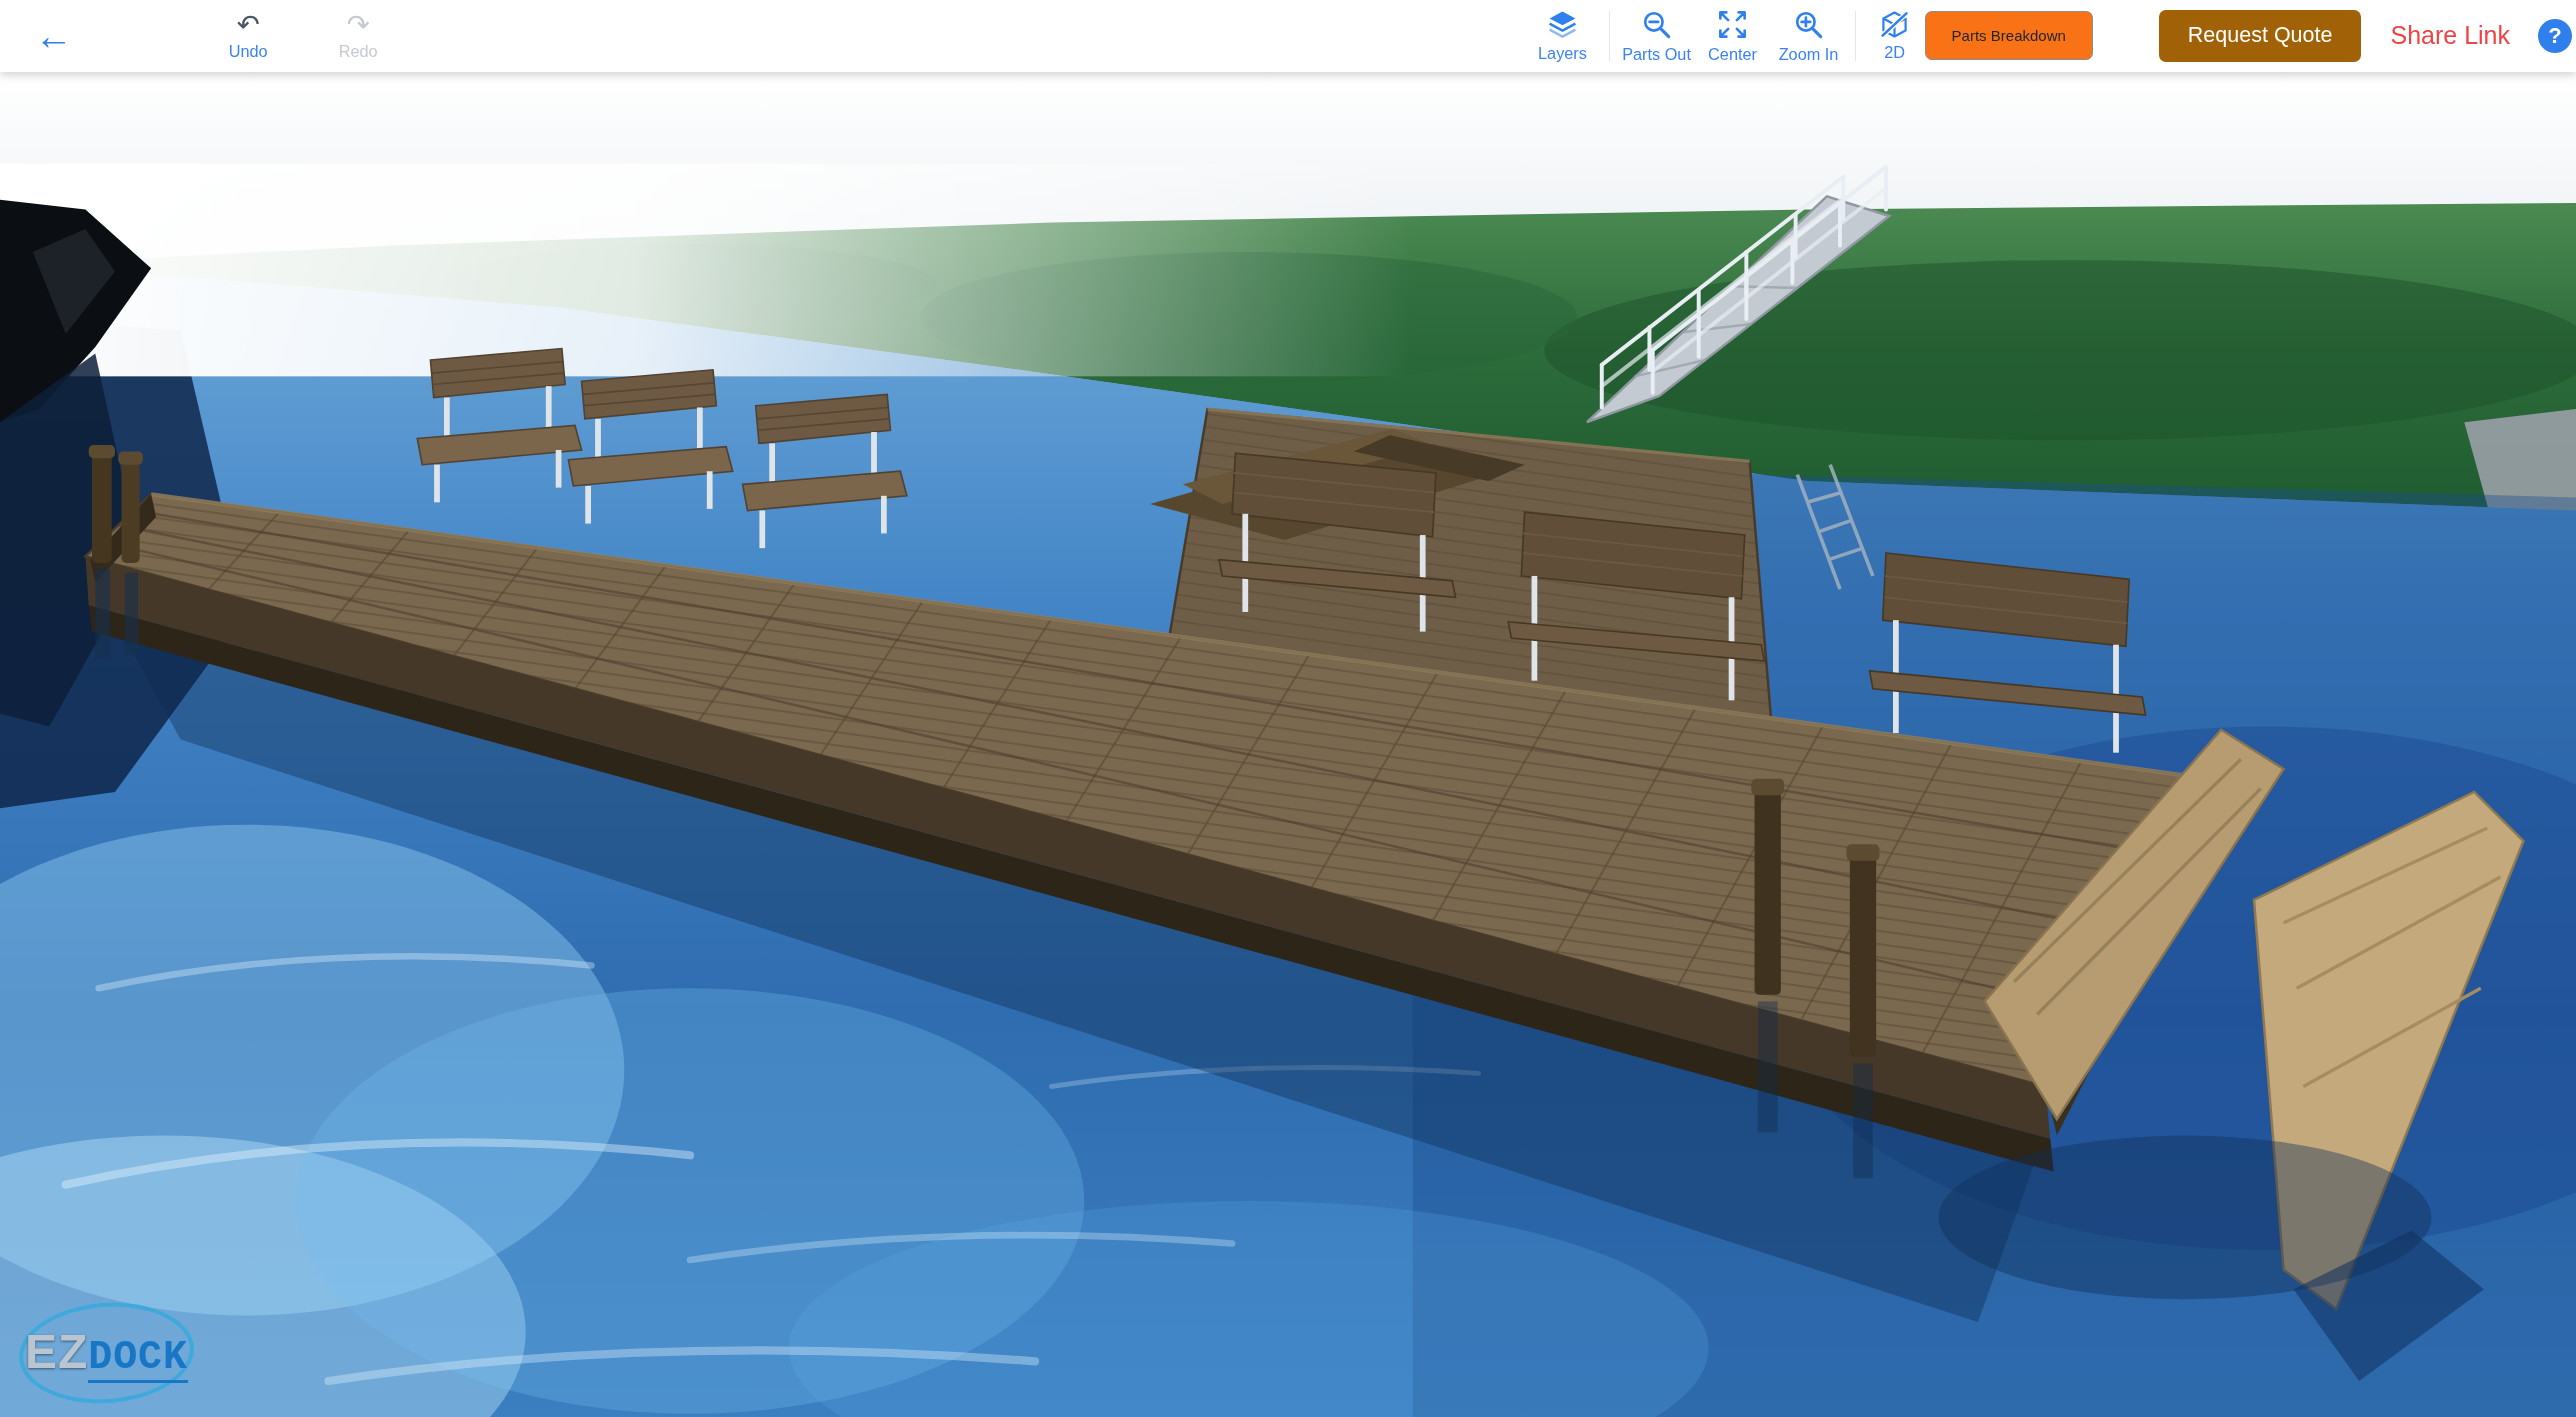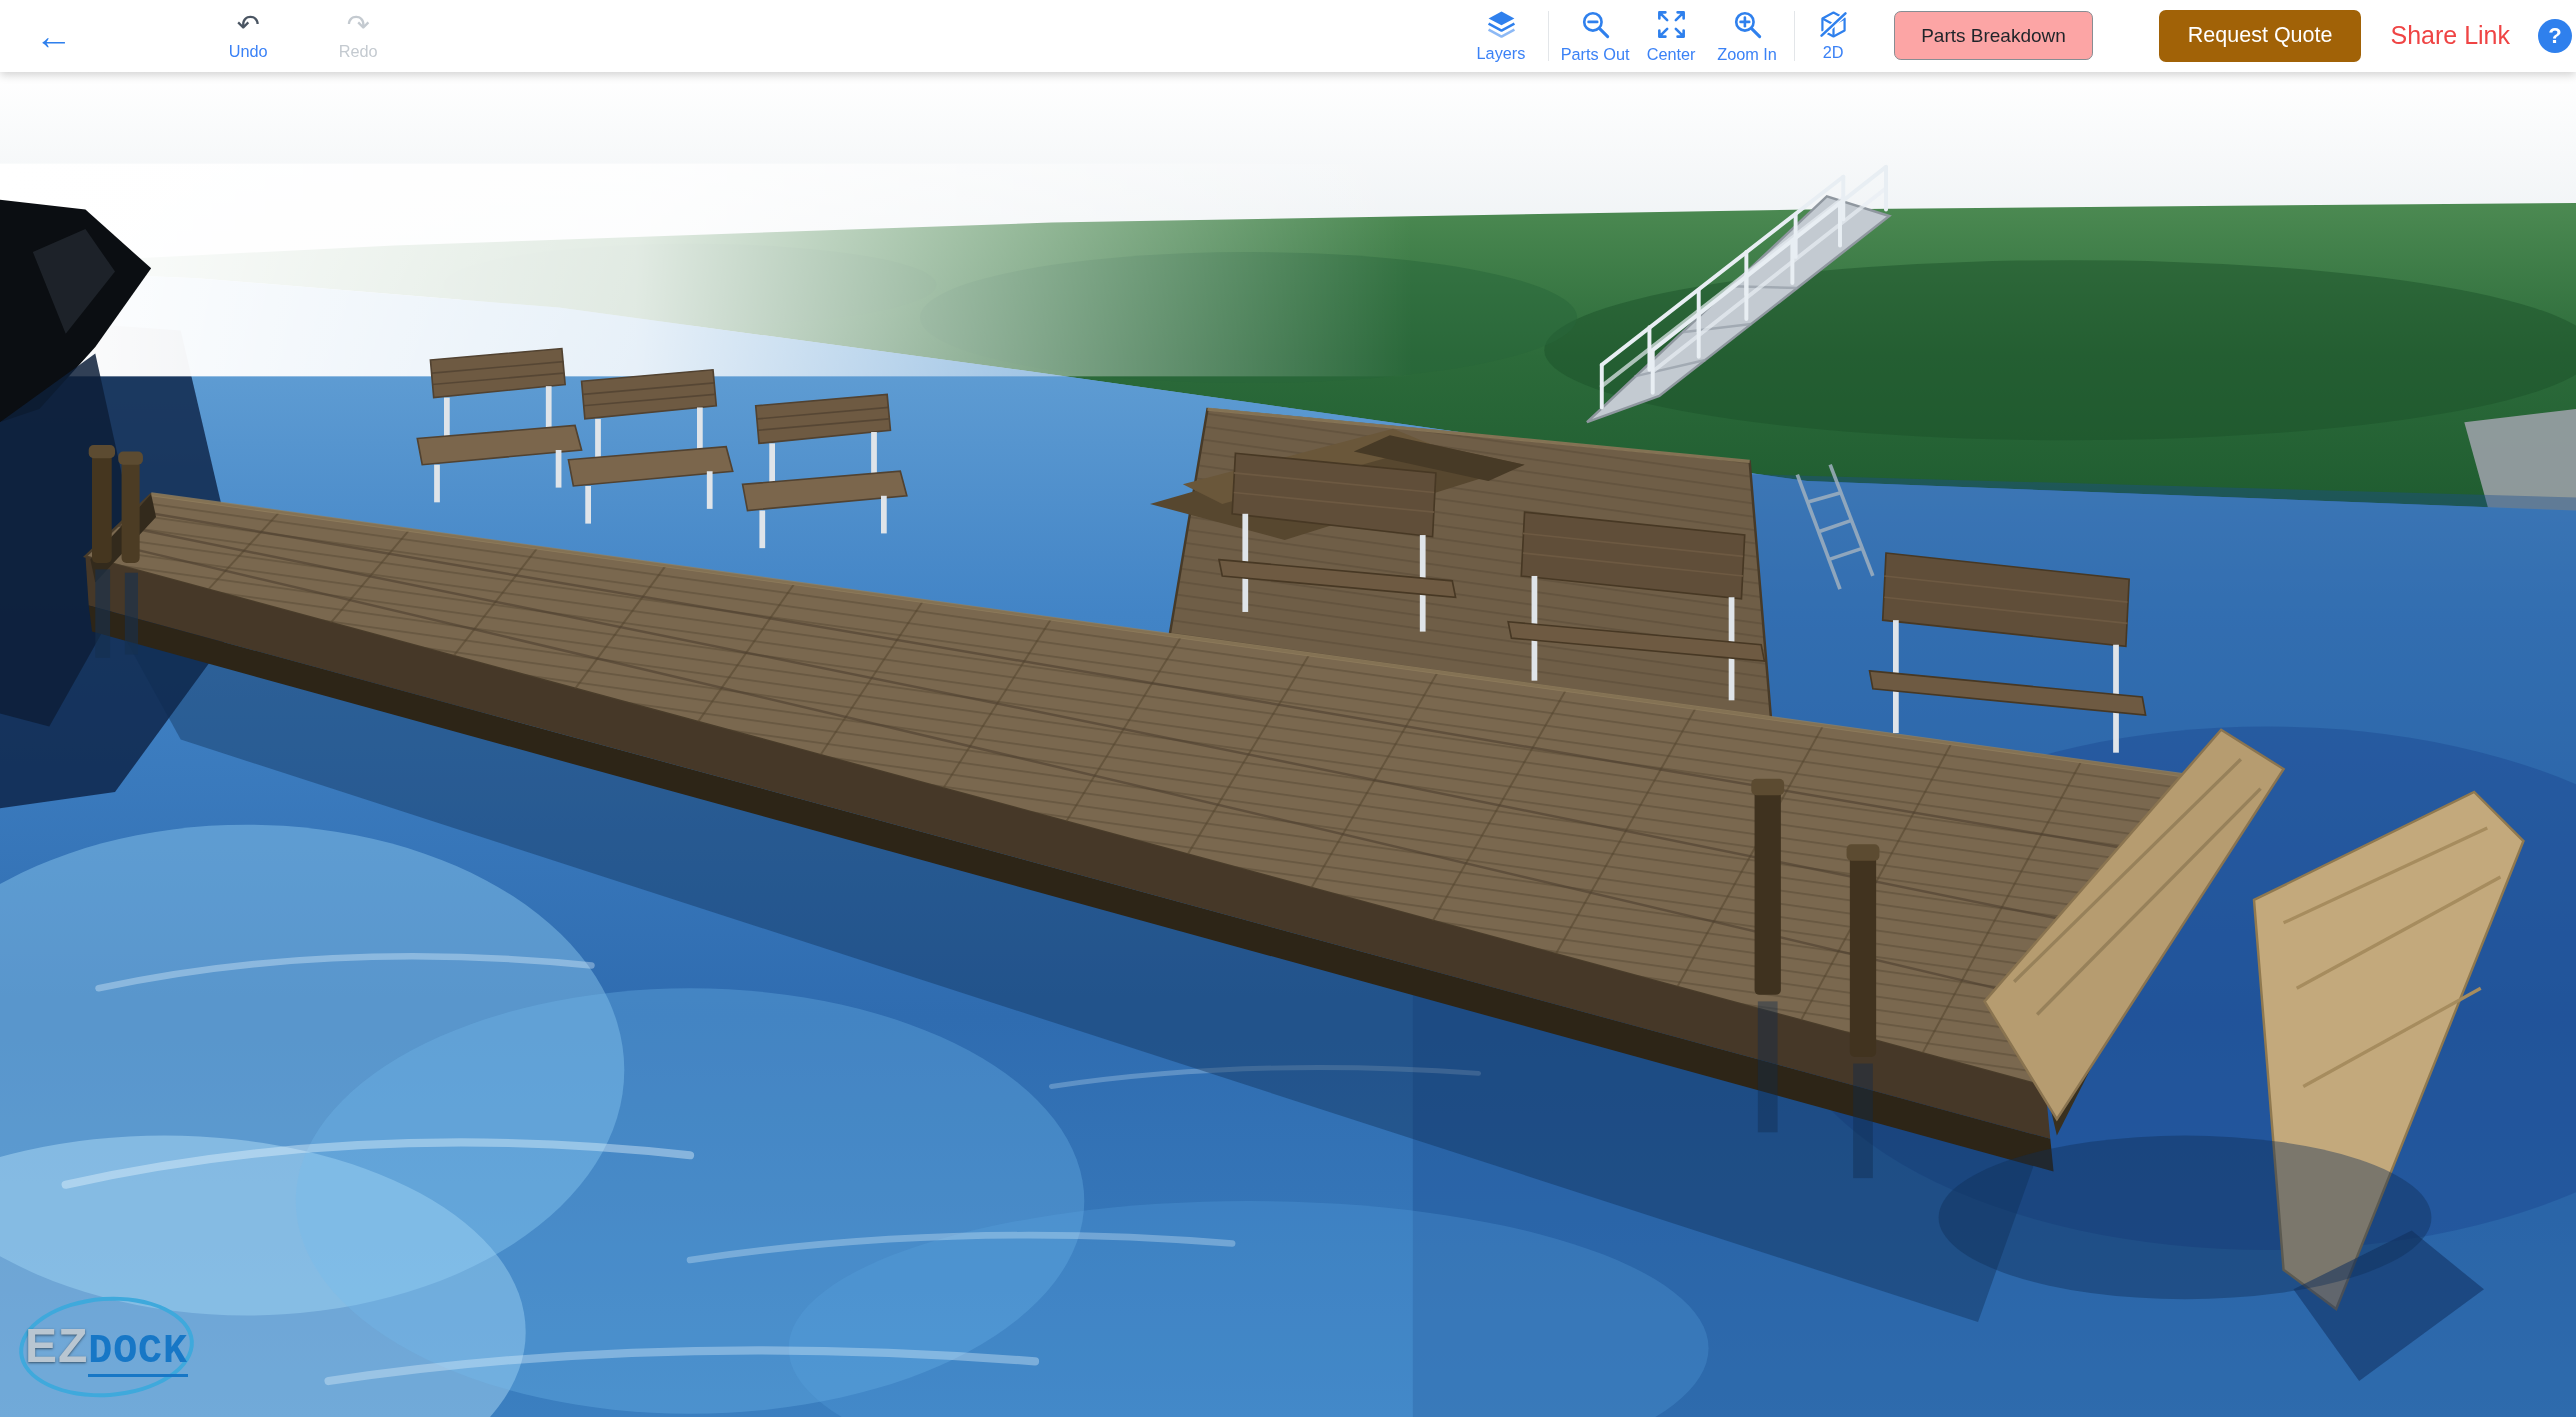--- a/index.html
+++ b/index.html
@@ -24,21 +24,21 @@
   .tool .glyph{font-size:27.5px;line-height:27.5px;color:#4a5562;}
   .tool .lbl{font-size:16.3px;color:#3b82f6;white-space:nowrap;}
   .tool.disabled .glyph,.tool.disabled .lbl{color:#c4cad0;}
   .tool-undo{margin-left:129px;}
   .tool-redo{margin-left:34px;}
   .right-cluster{margin-left:auto;display:flex;align-items:center;padding-right:4px;}
   .divider{width:0.9px;height:50px;background:#e3e6e9;margin:0 8.6px;}
   .icon-svg{display:block;}
   .btn-outline{
     height:49px;padding:0 26px;border:0.9px solid #878d93;border-radius:6.9px;
-    background:#fca5a5;font-size:19px;color:#1f2429;cursor:pointer;margin-left:31px;
+    background:#f97316;font-size:15px;color:#1f2429;cursor:pointer;
     font-family:"Liberation Sans", sans-serif;white-space:nowrap;
   }
   .btn-primary{
     height:52px;padding:0 29px;border:none;border-radius:6.9px;background:#a16207;
     color:#fff;font-size:21.5px;cursor:pointer;margin-left:66px;
     font-family:"Liberation Sans", sans-serif;white-space:nowrap;
   }
   .share-link{font-size:25px;color:#ef4444;font-weight:500;margin-left:29px;cursor:pointer;white-space:nowrap;}
   .help-btn{
     width:34px;height:34px;border-radius:50%;background:#2F80ED;color:#fff;
@@ -47,21 +47,21 @@
   }
   
   .scene{
     position:absolute;top:72px;left:0;right:0;bottom:0;
     background:linear-gradient(#ffffff 0%,#eef2f4 8%,#3C78BD 30%,#2a63a8 100%);
     cursor:grab;
   }
   .scene svg{width:100%;height:100%;display:block;}
   
   .logo{
-    position:absolute;left:19px;bottom:20px;width:175px;height:100px;z-index:5;
+    position:absolute;left:19px;bottom:14px;width:175px;height:100px;z-index:5;
     display:flex;align-items:center;justify-content:center;
   }
   .logo .ring{
     position:absolute;inset:0;border:4.3px solid #3FA9DC;border-radius:50%;
     transform:rotate(-4deg);
   }
   .logo .txt{position:relative;display:flex;align-items:baseline;}
   .logo .ez{font-size:48px;font-weight:700;color:#b9c6d1;letter-spacing:0.9px;text-shadow:0 0.9px 2.6px rgba(0,0,0,.5);}
   .logo .dock{font-size:40px;font-weight:800;color:#1777C6;letter-spacing:0.9px;border-bottom:3.4px solid #1777C6;font-family:Liberation Mono, monospace;}
 </style>

